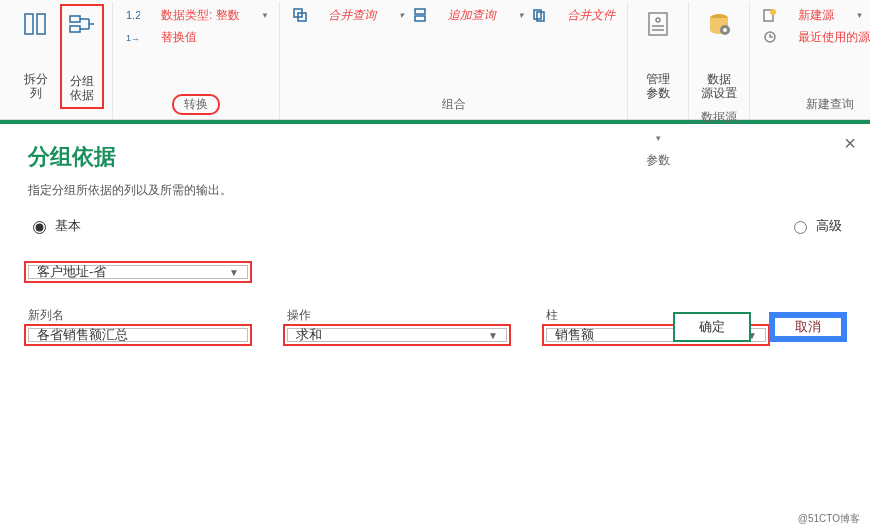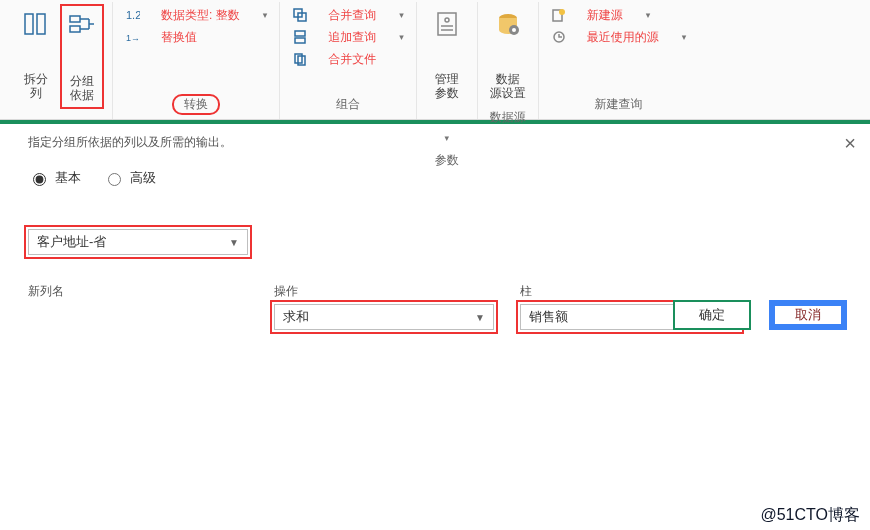--- a/index.html
+++ b/index.html
@@ -90,55 +90,55 @@
   }
   .dlg-close{
     position:absolute; top:8px; right:14px;
     font-size:20px; color:#666; cursor:default;
   }
   .dlg-title{
     font-size:22px; color:#1a8f5c; font-weight:600;
     margin: 8px 0 10px 0;
   }
   .dlg-desc { color:#555; margin-bottom:18px; }
-  .radio-row { display:flex; gap:22px; margin-bottom:42px; align-items:center;}
+  .radio-row { display:flex; gap:22px; margin-bottom:30px; align-items:center;justify-content:space-between;}
   .radio-row label{ display:flex; align-items:center; gap:6px; color:#333; font-size:13px;}
   .radio-row input{ accent-color:#333; }
   .field-label{ color:#555; margin-bottom:4px; font-size:12px;}
   .combo, .txtinput{
     border:1px solid #bfbfbf;
-    height:26px;
+    height:14px;
     padding:2px 8px;
     font-size:13px;
     background:#fff;
     display:flex; align-items:center; justify-content:space-between;
     color:#333;
   }
   .combo .caret{ color:#666; font-size:10px;}
   .row1 { display:flex; margin-bottom:28px;}
-  .row2 { display:flex; gap:26px; }
+  .row2 { display:flex; gap:39px; }
   .col { display:flex; flex-direction:column;}
   .col.sm{ width:220px;}
   .red-outline{ outline:2px solid #e33; outline-offset:2px;}
   .btn-row{
     position:absolute; right:23px; bottom:18px;
     display:flex; gap:18px;
   }
   .btn{
     min-width:78px; height:30px;
     border:6px solid #3b82f6;
     background:#fff;
     color:#7f1d1d;
     display:flex; align-items:center; justify-content:center;
     font-size:13px;
   }
   .btn.primary{ border:2px solid #1a8f5c; color:#333; }
   .watermark{
     position:absolute; right:10px; bottom:4px;
-    color:#0f172a; font-size:16px;text-align:right;
+    color:#737373; font-size:10px;text-align:right;
   }
 </style>
 </head>
 <body>
 
 <div class="ribbon">
 
   <div class="r-group" style="border-right:1px solid #e6e6e6;">
     <div class="body">
       <div class="big-btn">
@@ -183,21 +183,21 @@
               <text x="0" y="11" font-size="9" fill="#2c6ca0">1→2</text>
             </svg>
           </span>
         <span>替换值</span>
       </div>
     </div>
     <div class="caption"><span class="red-cap">转换</span></div>
   </div>
 
   <div class="r-group">
-    <div class="body" style="flex-direction:column;">
+    <div class="body" style="flex-direction:row;font-style:italic;">
       <div class="mini-row drop-caret">
         <span class="icon">
             <svg width="14" height="14">
               <rect x="1" y="1" width="8" height="8" class="stroke-blue"></rect>
               <rect x="5" y="5" width="8" height="8" class="stroke-blue"></rect>
             </svg>
           </span>
         <span>合并查询</span>
       </div>
       <div class="mini-row drop-caret">
@@ -280,20 +280,21 @@
         <span>最近使用的源</span>
       </div>
     </div>
     <div class="caption">新建查询</div>
   </div>
 </div>
 
 <div class="dialog-strip"></div>
 <div class="dialog">
   <div class="dlg-close">×</div>
+  <div class="dlg-title">分组依据</div>
   <div class="dlg-desc">指定分组所依据的列以及所需的输出。</div>
 
   <div class="radio-row">
     <label>
       <input type="radio" name="mode" checked="" style="">
       <span>基本</span>
     </label>
     <label>
       <input type="radio" name="mode" style="">
       <span>高级</span>
@@ -305,20 +306,23 @@
       <div class="combo red-outline">
         <span>客户地址-省</span>
         <span class="caret">▼</span>
       </div>
     </div>
   </div>
 
   <div class="row2">
     <div class="col sm">
       <div class="field-label">新列名</div>
+      <div class="txtinput red-outline">
+        <span>各省销售额汇总</span>
+      </div>
     </div>
     <div class="col sm">
       <div class="field-label">操作</div>
       <div class="combo red-outline">
         <span>求和</span>
         <span class="caret">▼</span>
       </div>
     </div>
     <div class="col sm">
       <div class="field-label">柱</div>

